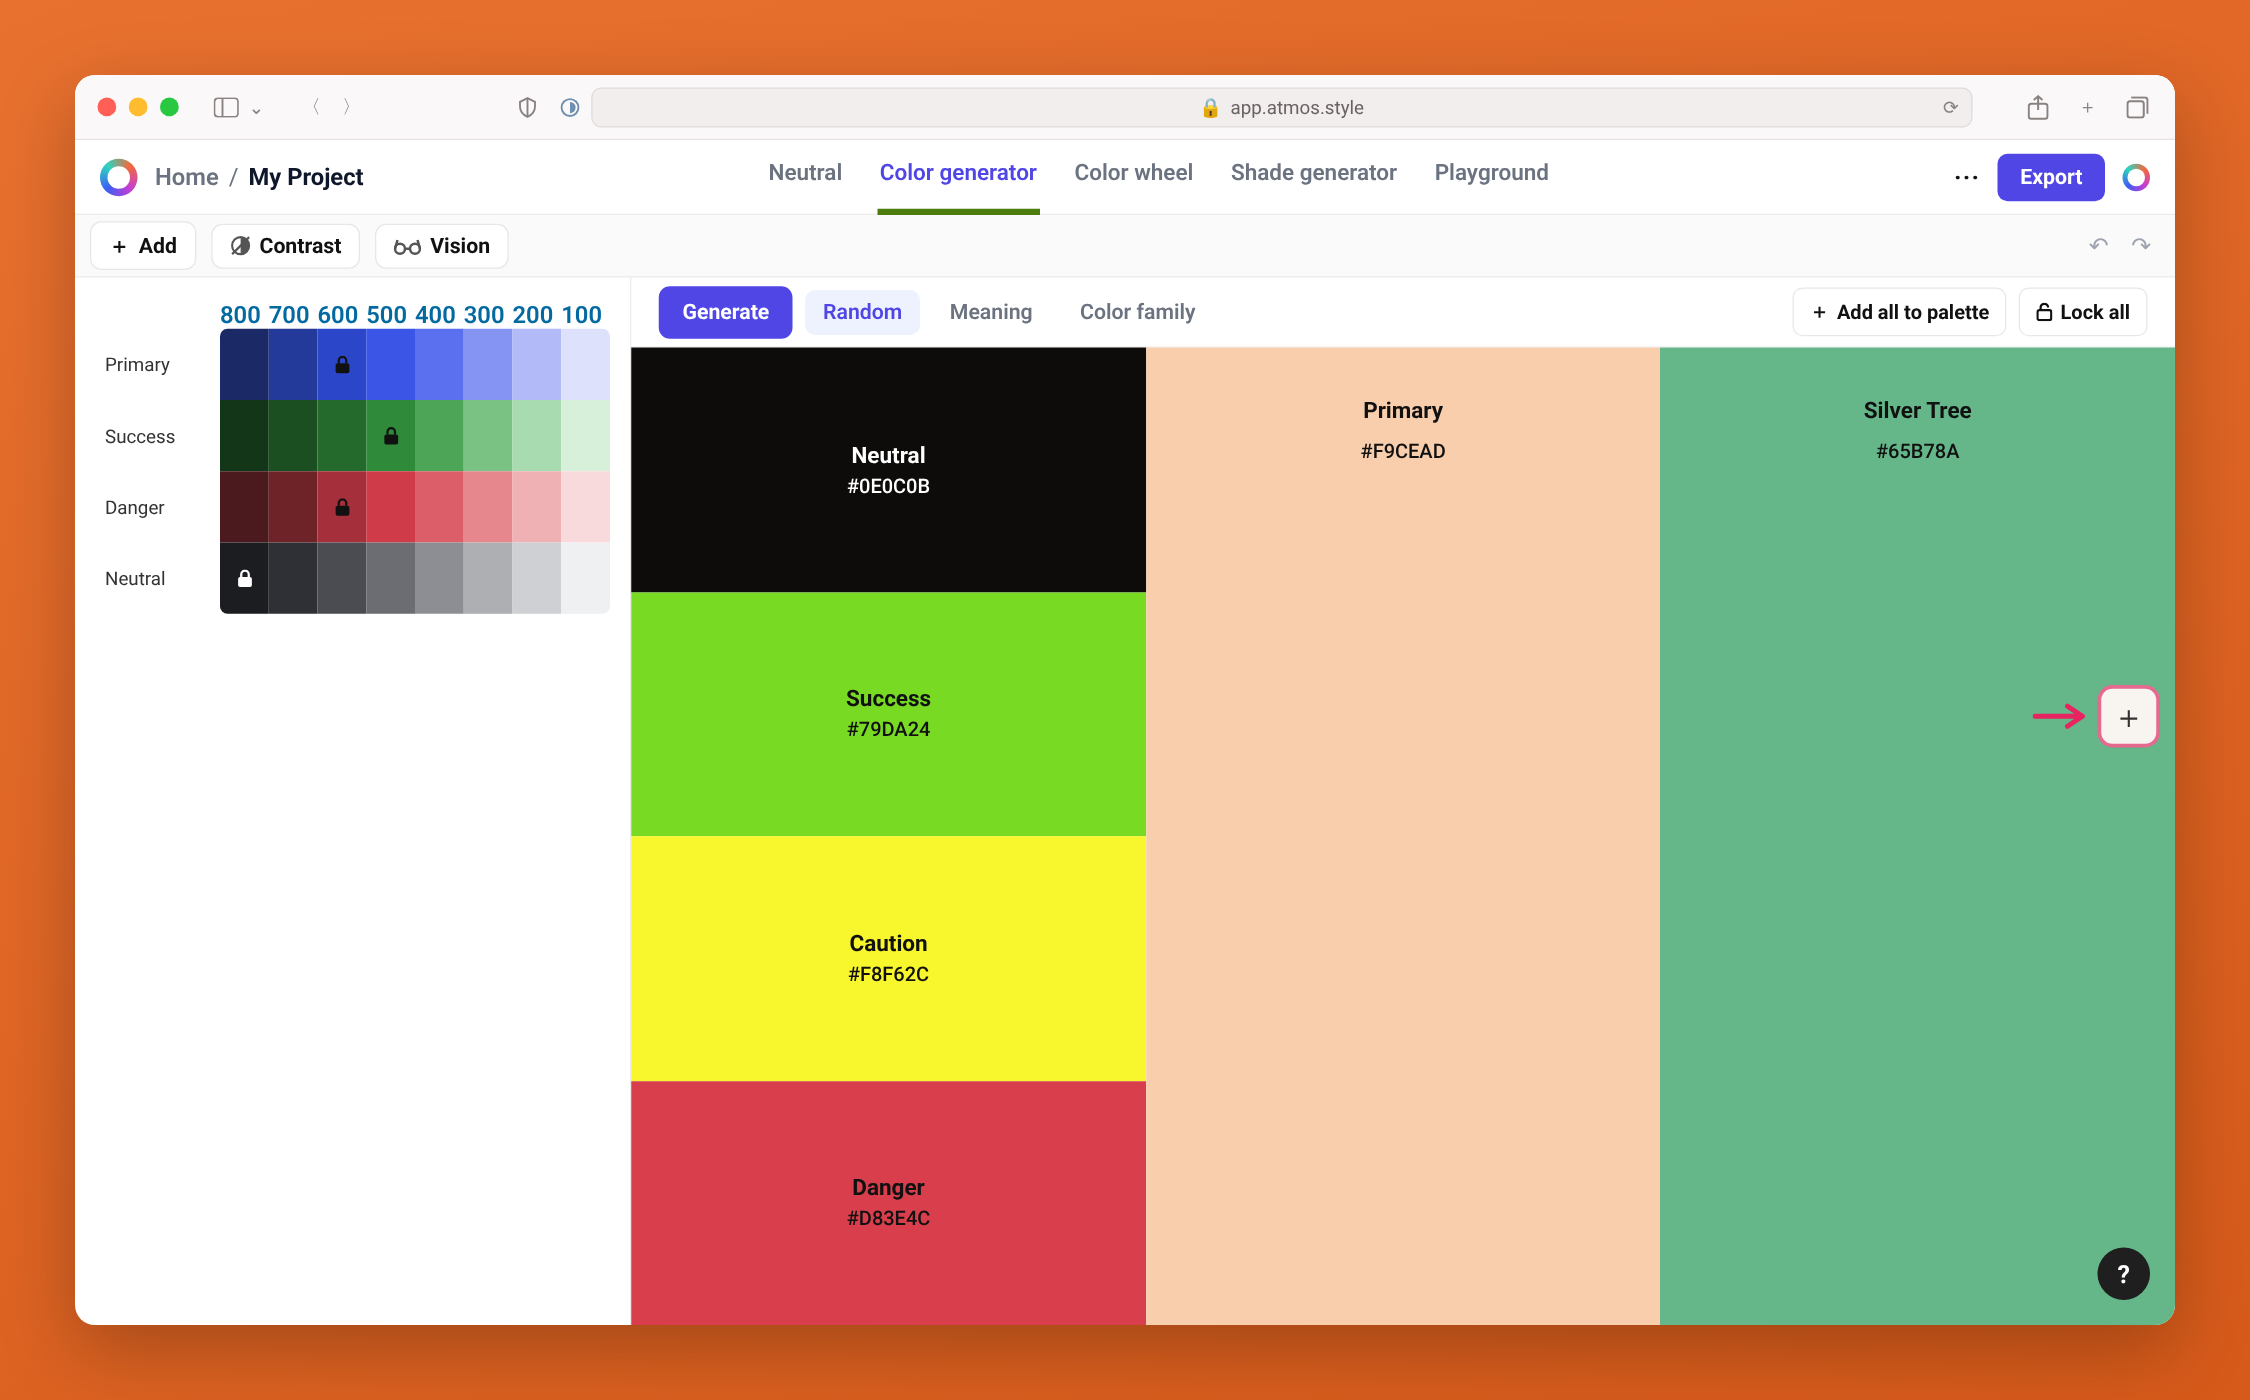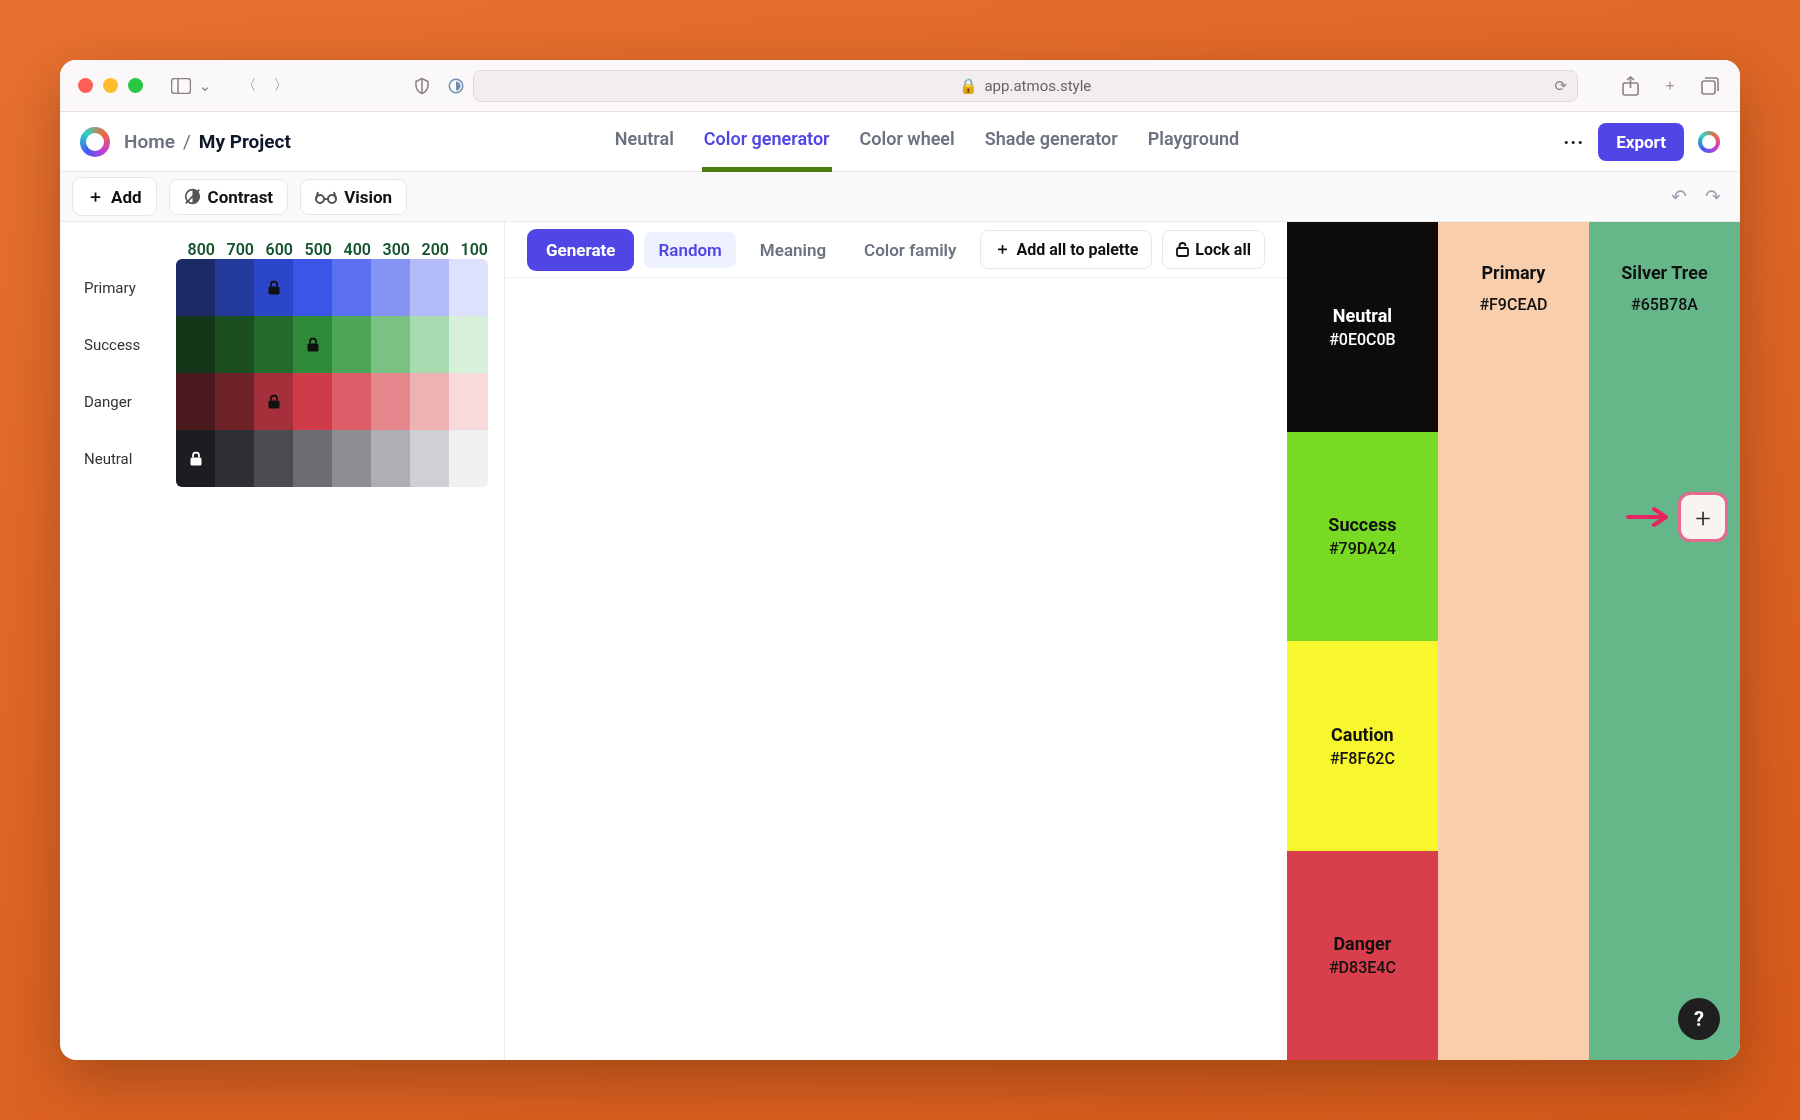--- a/index.html
+++ b/index.html
@@ -36,33 +36,33 @@
   .mini-logo::after { content:""; position:absolute; inset:4px; background:#fff; border-radius:50%; }
   
   .toolbar { height: 50px; background:#fafafa; border-bottom:1px solid #edeaea; display:flex; align-items:center; padding:0 12px; gap:12px; }
   .pill { display:flex; align-items:center; gap:7px; background:#fff; border:1px solid #e5e7eb; border-radius:9px; padding:7px 14px; font-size:17px; font-weight:700; color:#111; }
   .toolbar-right { margin-left:auto; display:flex; gap:4px; }
   .tool-icon { width:30px; height:30px; display:flex; align-items:center; justify-content:center; color:#9ca3af; font-size:19px; }
   
   .main { flex:1; display:flex; overflow:hidden; }
   .left-panel { width: 445px; border-right:1px solid #edeaea; padding: 18px 10px 10px 10px; }
   .grid-header { display:flex; margin-left: 106px; }
-  .grid-header div { width:39px; text-align:right; font-size:16px; color:#14532d; font-weight:600; }
+  .grid-header div { width:39px; text-align:left; font-size:19px; color:#0369a1; font-weight:600; }
   .grid-row { display:flex; align-items:center; height:57px; }
   .grid-label { width:106px; padding-left:14px; font-size:15px; color:#333; }
   .swatches { display:flex; }
   .swatch { width:39px; height:57px; position:relative; }
   .swatch.first-top { border-top-left-radius:6px; }
   .swatch.first-bottom { border-bottom-left-radius:6px; }
   .swatch.last-top { border-top-right-radius:6px; }
   .swatch.last-bottom { border-bottom-right-radius:6px; }
   .lock-ic { position:absolute; top:50%; left:50%; transform:translate(-50%,-50%); color:#111; }
   .lock-ic.white { color:#fff; }
   
-  .right-panel { flex:1; display:flex; flex-direction:row; }
+  .right-panel { flex:1; display:flex; flex-direction:column; }
   .gen-bar { height:56px; display:flex; align-items:center; padding:0 22px; gap:10px; border-bottom:1px solid #f0f0f0; }
   .gen-btn { background:#4f46e5; color:#fff; font-weight:700; font-size:17px; padding:11px 19px; border-radius:9px; border:none; }
   .sub-btn { font-size:17px; font-weight:600; color:#6b7280; padding:8px 14px; border-radius:8px; }
   .sub-btn.active { background:#eef2ff; color:#4f46e5; }
   .gen-right { margin-left:auto; display:flex; gap:10px; }
   .outline-btn { display:flex; align-items:center; gap:6px; background:#fff; border:1px solid #e5e7eb; border-radius:8px; padding:8px 13px; font-size:16px; font-weight:700; color:#111; }
   .columns { flex:1; display:flex; position:relative; }
   .col { flex:1; display:flex; flex-direction:column; }
   .col-a .seg { flex:1; display:flex; flex-direction:column; align-items:center; justify-content:center; }
   .seg-name { font-weight:700; font-size:18px; }

